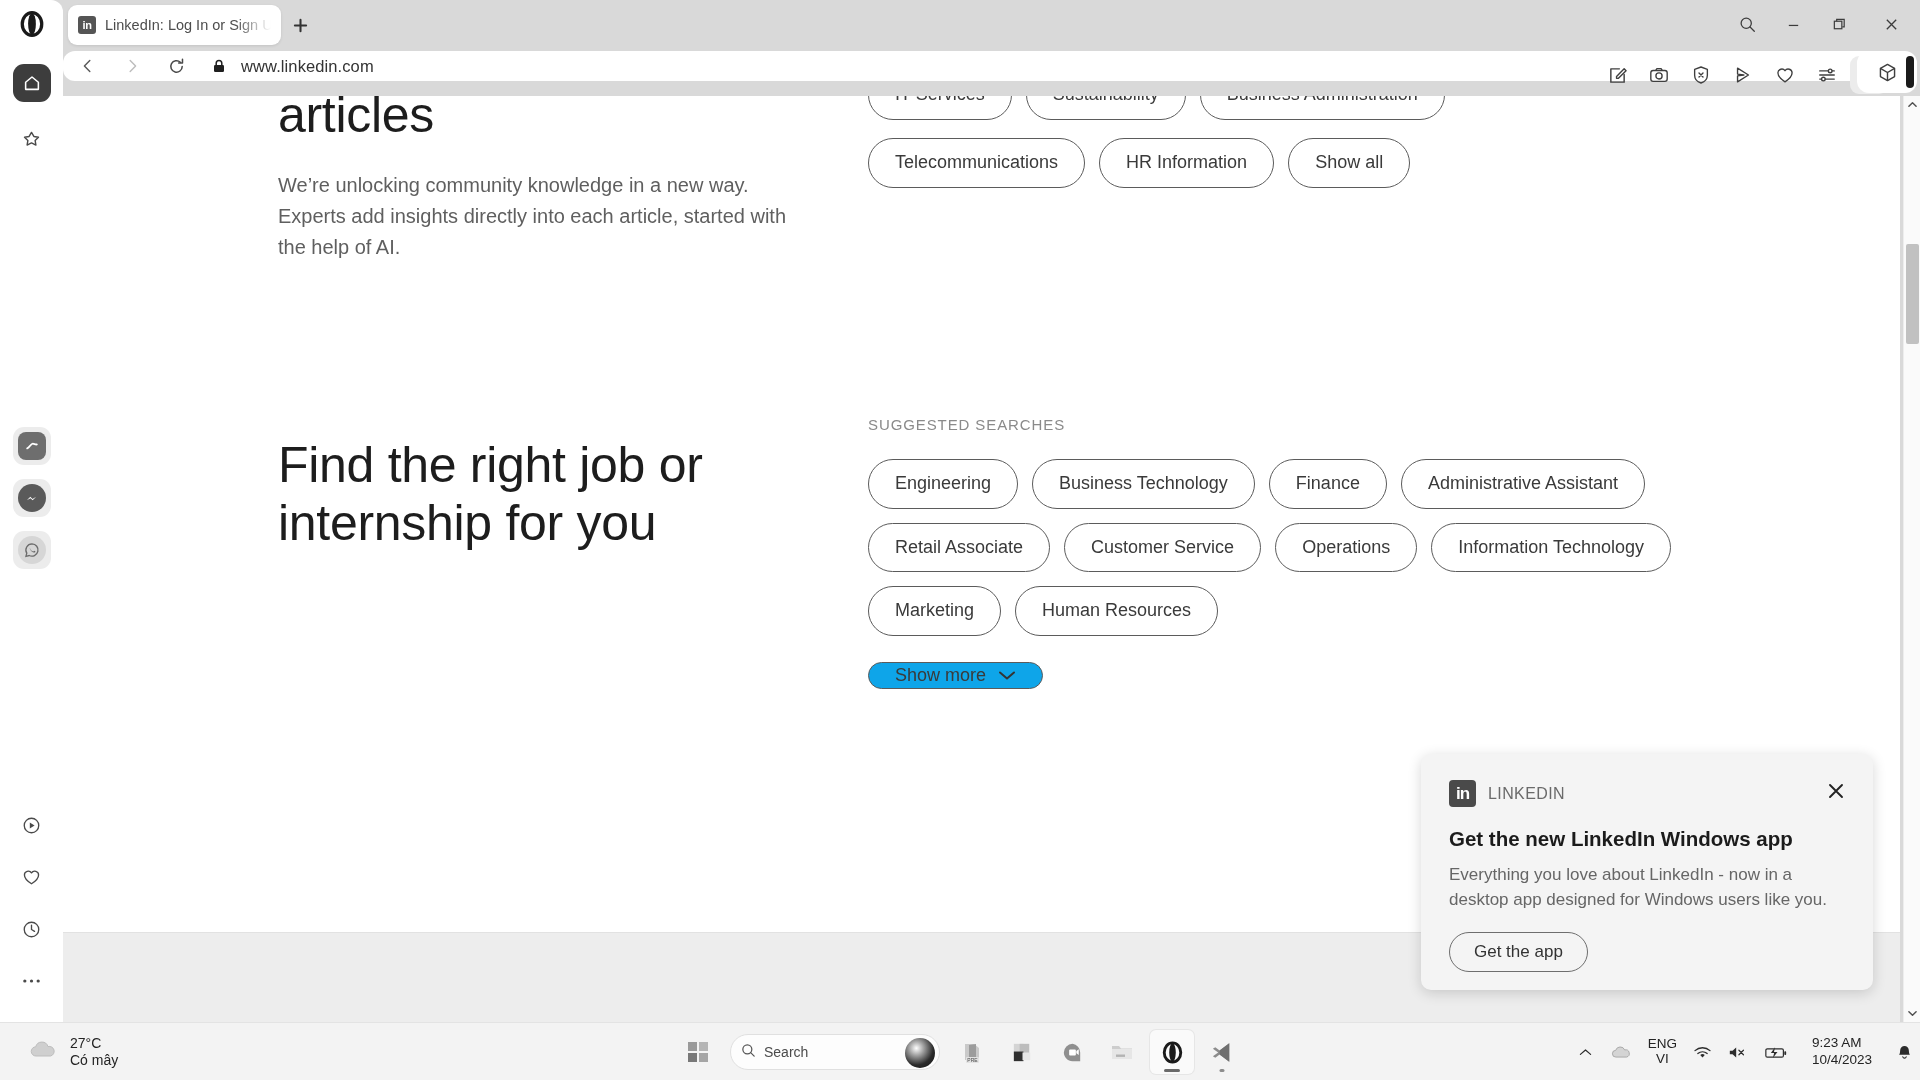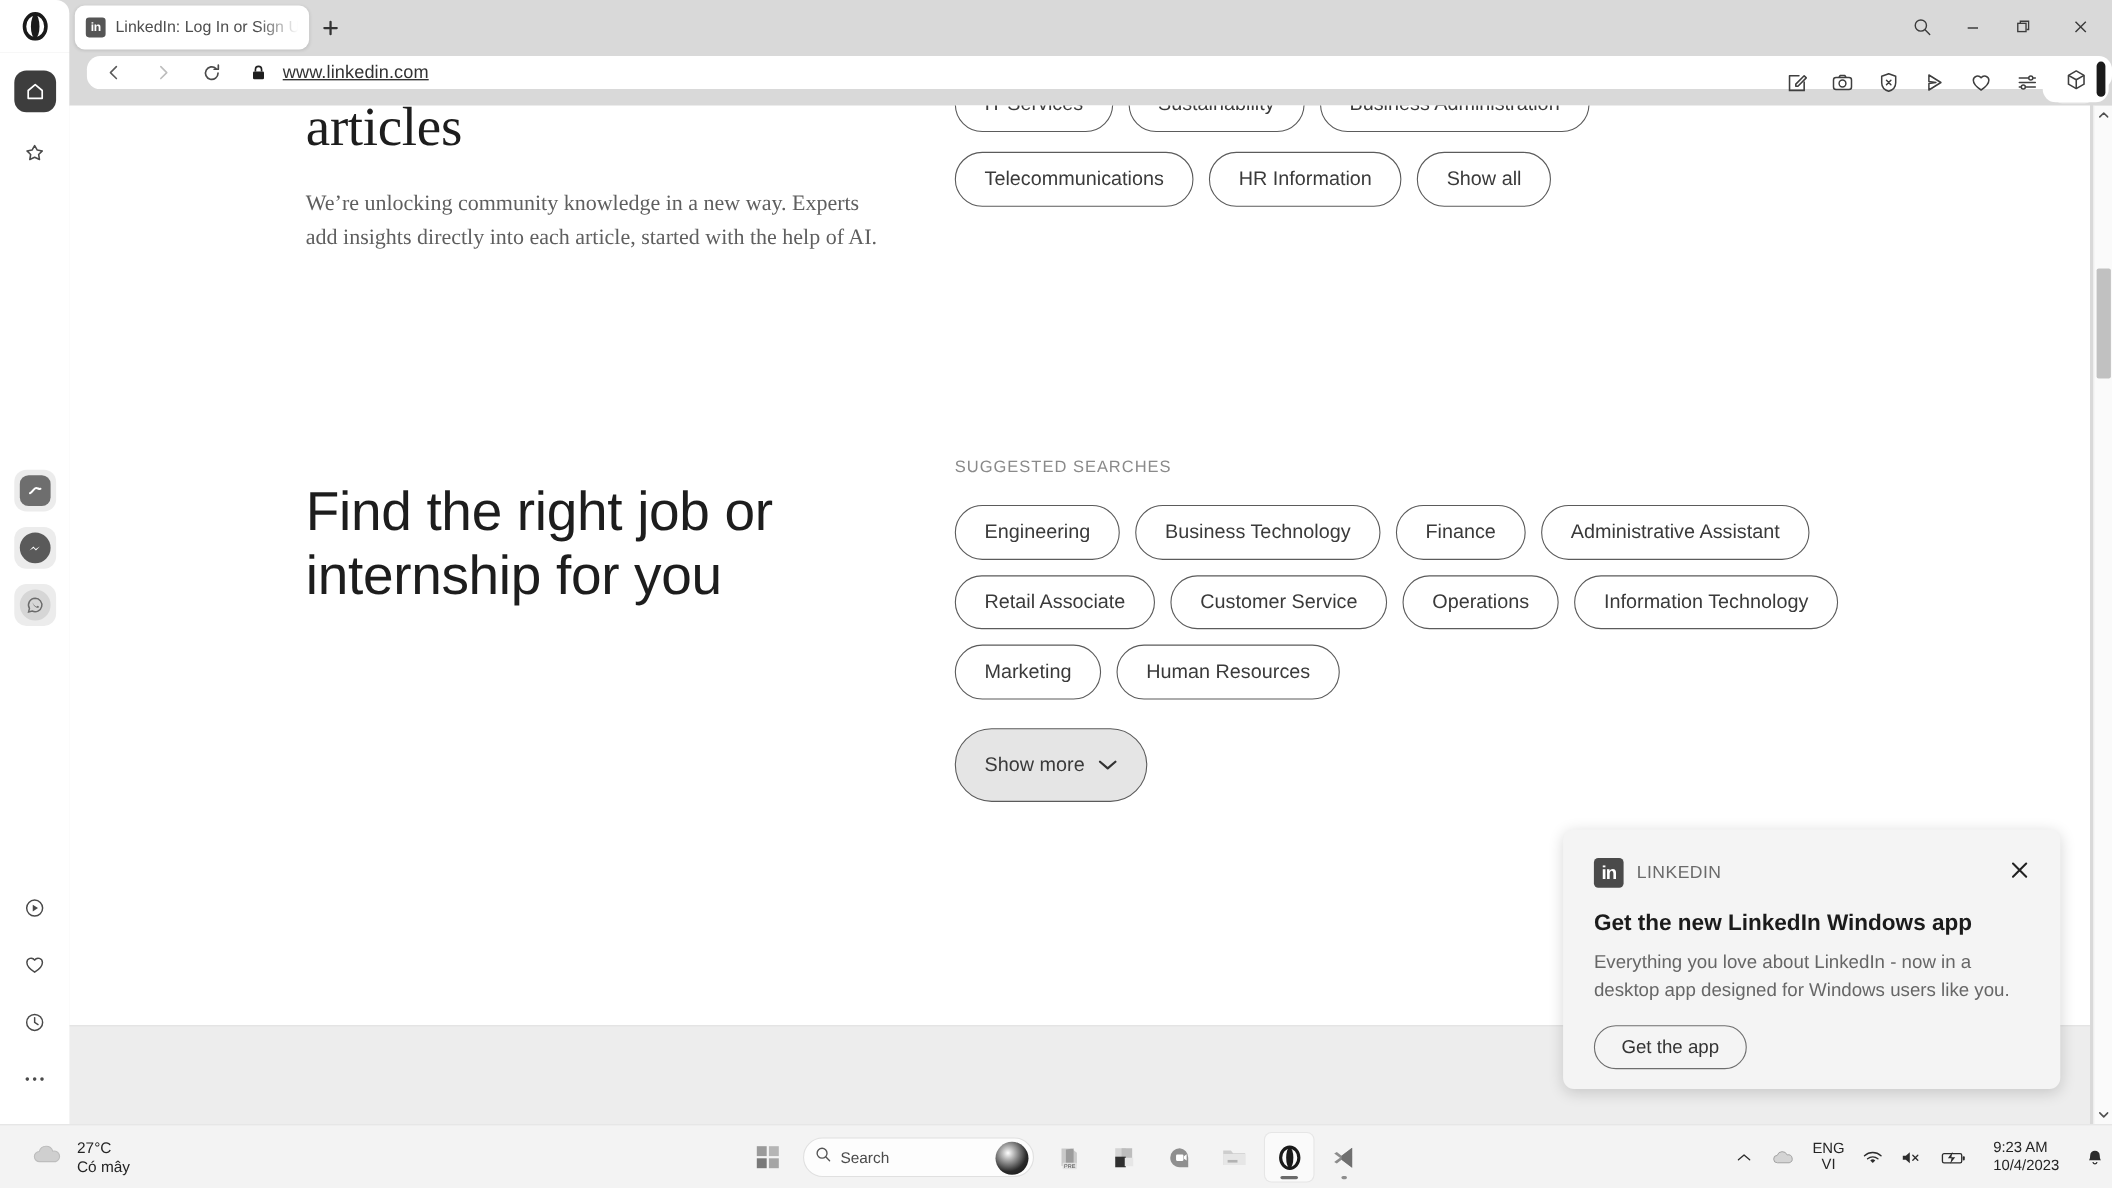--- a/index.html
+++ b/index.html
@@ -77,25 +77,25 @@
   .wc.close { width: 58px; }
 
   
   .navbar {
     position: absolute; left: 63px; top: 48px;
     width: 1857px; height: 48px;
     background: #d9d9d9;
     display: flex; align-items: center;
   }
   .navfield {
-    position: absolute; left: 16px; top: 3px;
+    position: absolute; left: 0px; top: 3px;
     width: 1841px; height: 30px;
     background: #fff;
     border-radius: 12px;
-    display: flex; align-items: center; text-decoration: underline;
+    display: flex; align-items: center;
   }
   .navbtn {
     width: 38px; height: 38px; margin-left: 6px;
     display: flex; align-items: center; justify-content: center;
     color: #5a5a5a; border-radius: 50%;
   }
   .navbtn.dim { color: #bdbdbd; }
   .lock { margin-left: 16px; display: flex; align-items: center; color: #1f1f1f; }
   .url {
     margin-left: 14px; font-size: 16.5px; color: #333;
@@ -180,22 +180,22 @@
   }
 
   .section-label {
     font-size: 15px; color: #8a8a8a;
     letter-spacing: 0.9px;
     margin-bottom: 26px;
   }
   .showmore {
     display: inline-flex; align-items: center; gap: 12px;
     border: 1px solid #5b5b5b; border-radius: 999px;
-    padding: 22px 26px; font-size: 18px; color: #3a3a3a;
-    background: #e5e5e5;
+    padding: 2px 26px; font-size: 18px; color: #3a3a3a;
+    background: #0ea5e9;
   }
 
   .page-footer {
     position: absolute; left: 0; bottom: 0;
     width: 1837px; height: 90px;
     background: #ededed;
     border-top: 1px solid #e2e2e2;
   }
 
   
@@ -526,21 +526,21 @@
         </div>
 
         <div class="col-right" style="top:42px;">
           <div class="chips">
             <div class="chip">Telecommunications</div>
             <div class="chip">HR Information</div>
             <div class="chip">Show all</div>
           </div>
         </div>
 
-        <div class="col-left" style="top:-10px;font-family:Liberation Serif, serif;">
+        <div class="col-left" style="top:-10px;">
           <div class="hero-head">articles</div>
           <div class="hero-sub">We’re unlocking community knowledge in a new way. Experts add insights directly into each article, started with the help of AI.</div>
         </div>
 
         <div class="col-left" style="top:340px;">
           <div class="hero-head">Find the right job or</div>
           <div class="hero-head">internship for you</div>
         </div>
 
         <div class="col-right" style="top:320px;">

